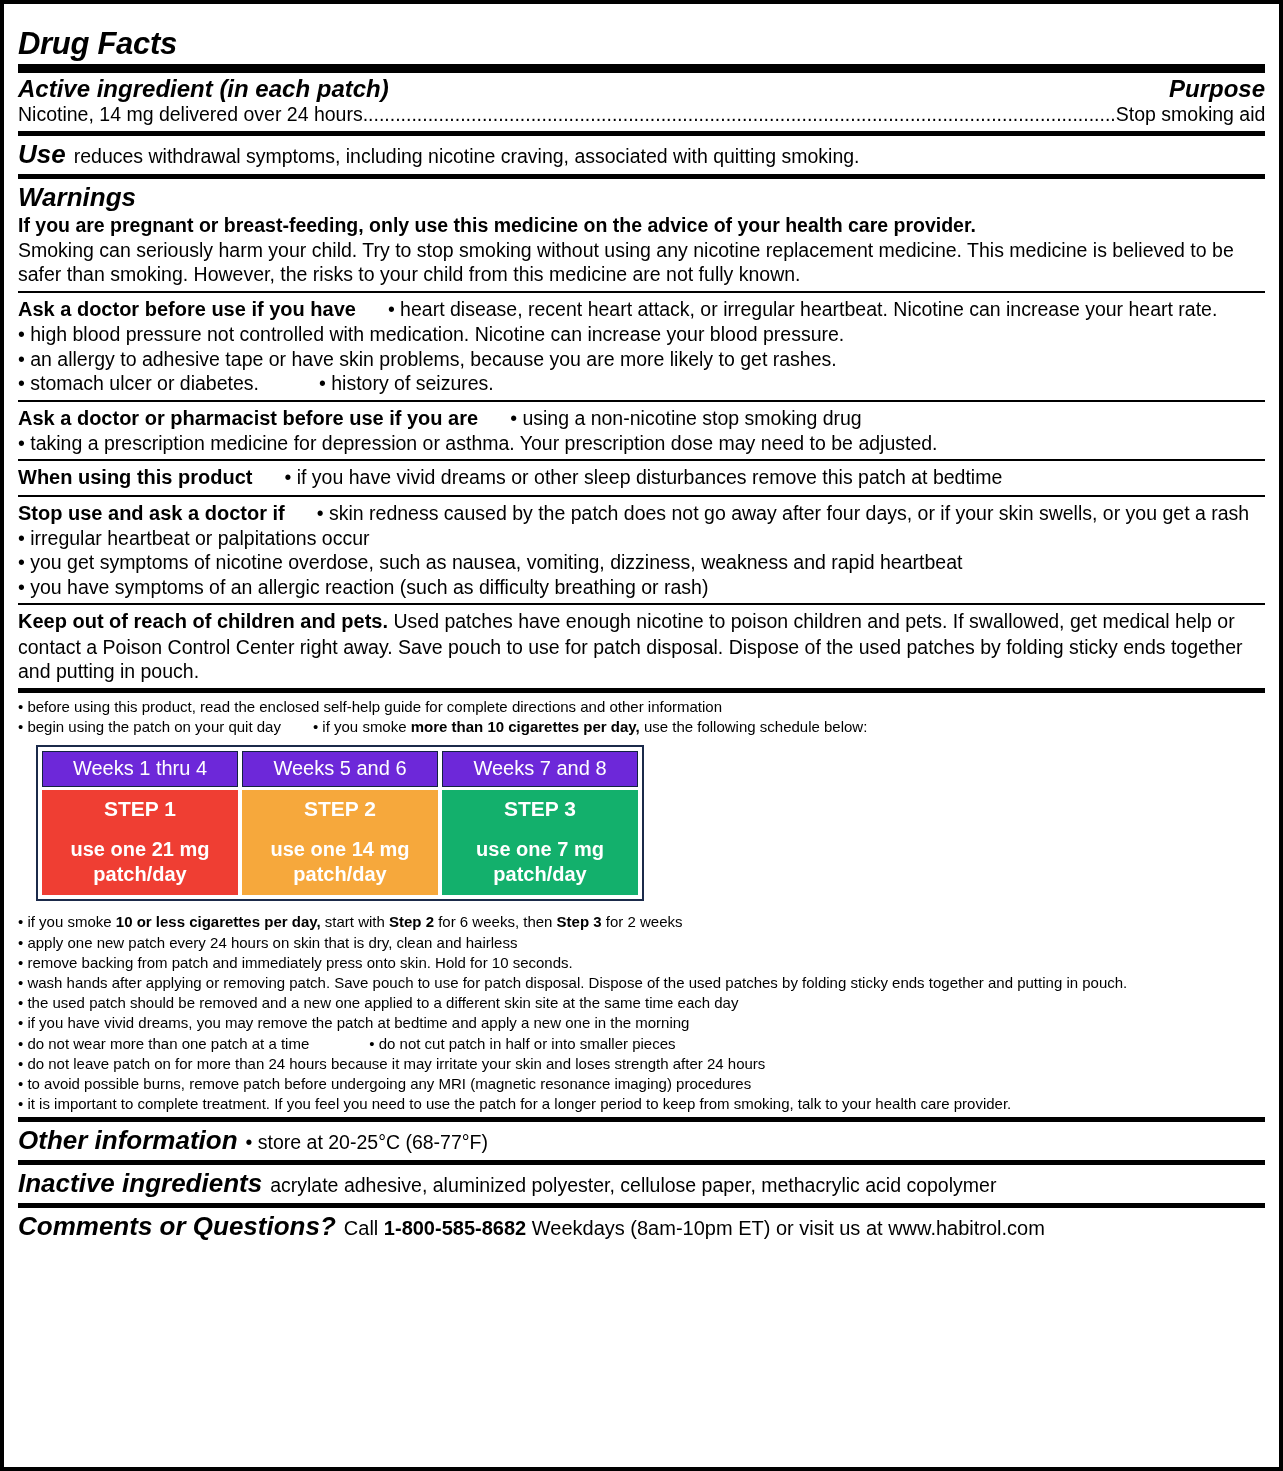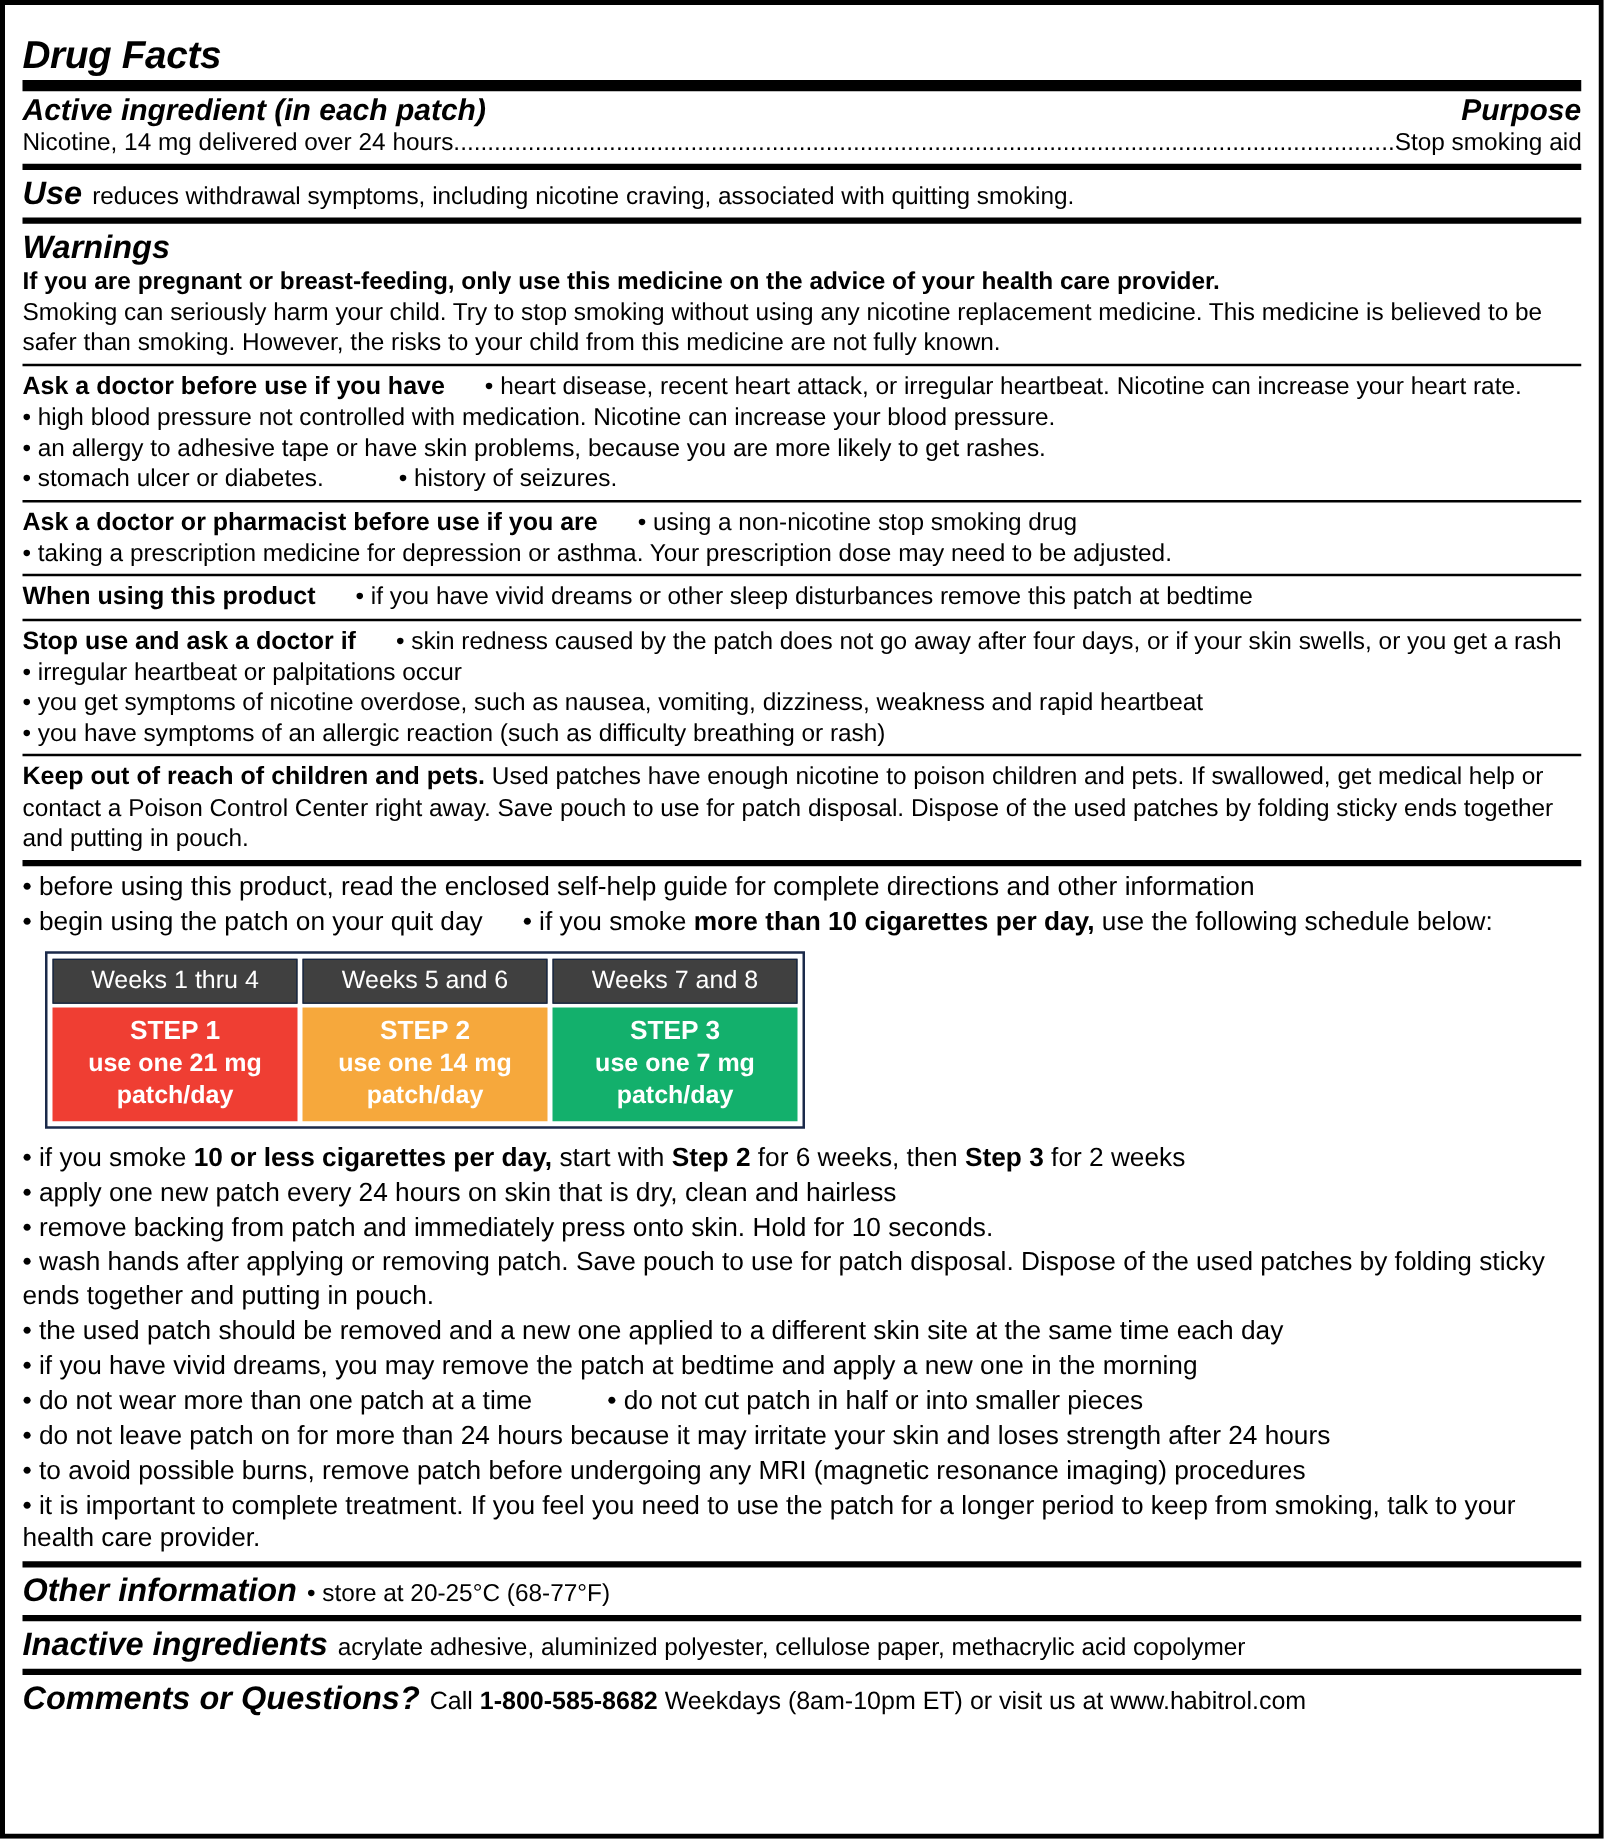--- a/index.html
+++ b/index.html
@@ -90,47 +90,47 @@
     background: #fff;
   }
   .sched {
     display: flex;
     gap: 4px;
   }
   .sched-col {
     width: 196px;
   }
   .sched-top {
-    background: #404040;
+    background: #6d28d9;
     color: #fff;
     text-align: center;
     font-size: 20px;
     padding: 5px 0 6px 0;
     border: 1px solid #122340;
   }
   .sched-body {
     color: #fff;
     text-align: center;
     font-weight: bold;
     font-size: 20px;
     line-height: 1.25;
     padding: 6px 0 8px 0;
     margin-top: 3px;
   }
   .sched-step {
     display: block;
     font-size: 21px;
-    margin-bottom: 1px;
+    margin-bottom: 15px;
   }
   .c-red { background: #ef3e33; }
   .c-orange { background: #f6a83c; }
   .c-green { background: #13b06c; }
 
   .bullets {
-    font-size: 21px;
+    font-size: 15px;
     line-height: 1.28;
   }
   .bullets div {
     margin: 1px 0;
   }
   .tab-gap { display: inline-block; width: 32px; }
   .tab-gap-lg { display: inline-block; width: 60px; }
   .foot {
     font-size: 20px;
     line-height: 1.2;

